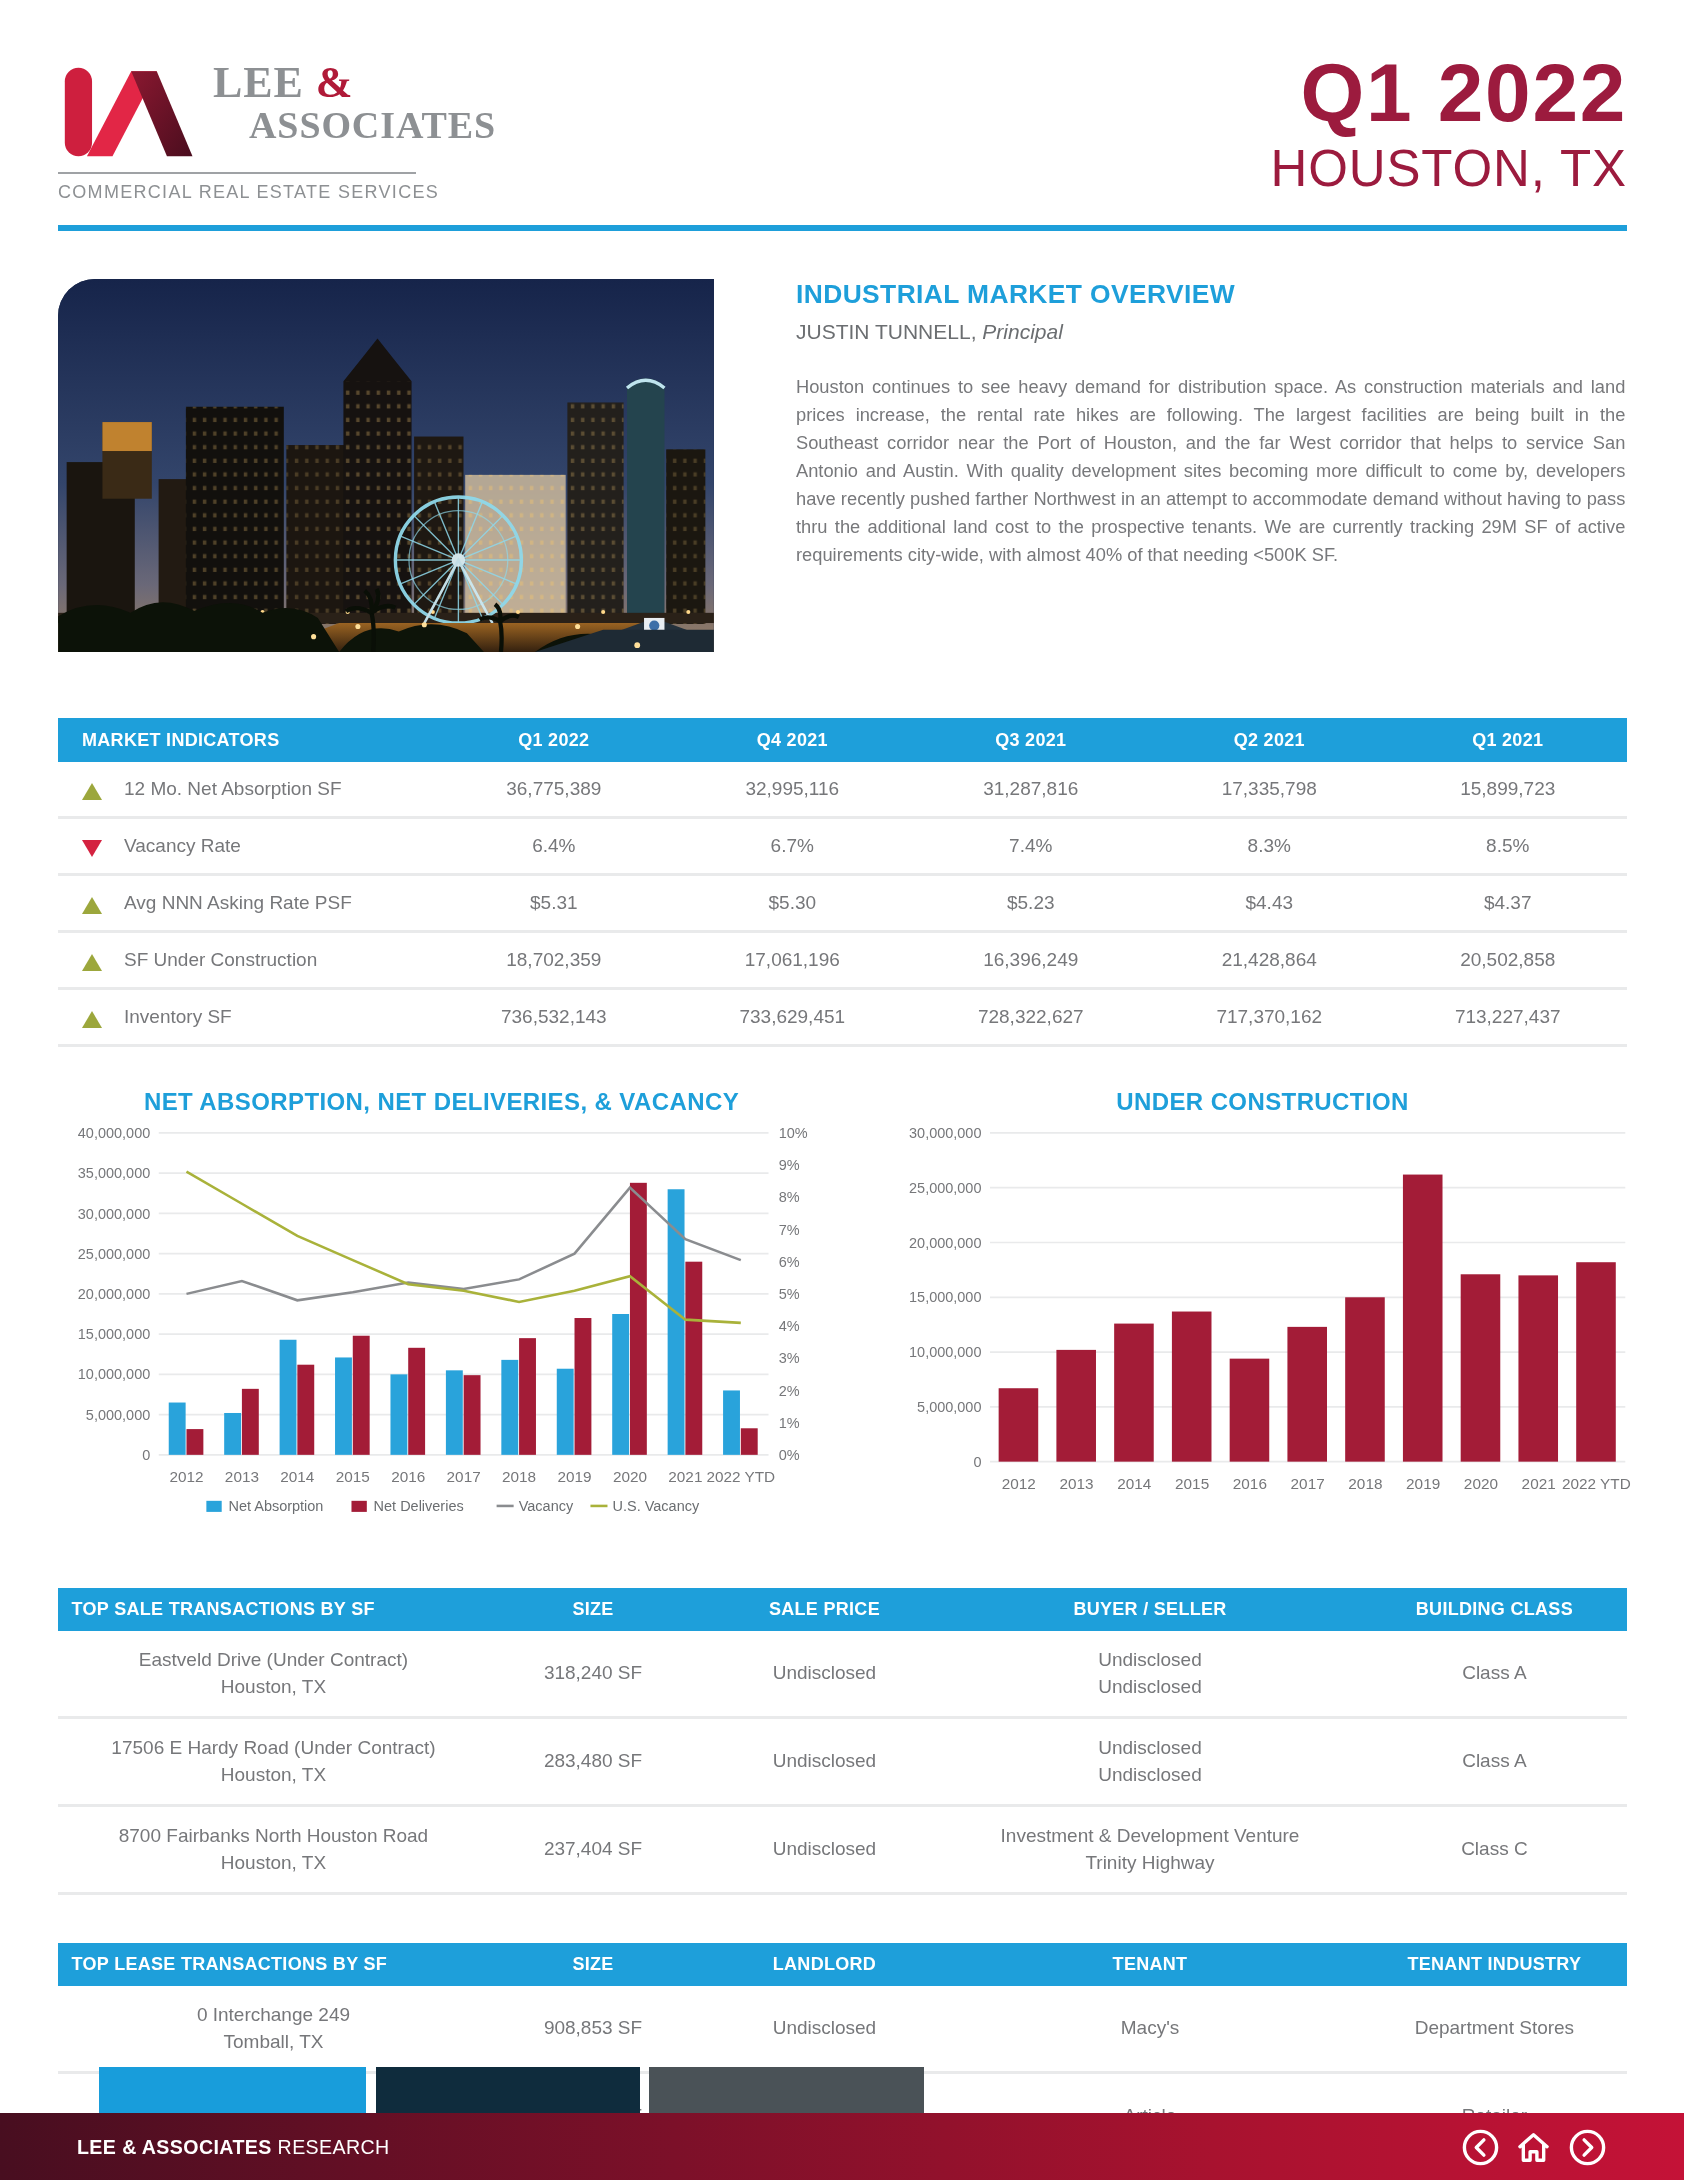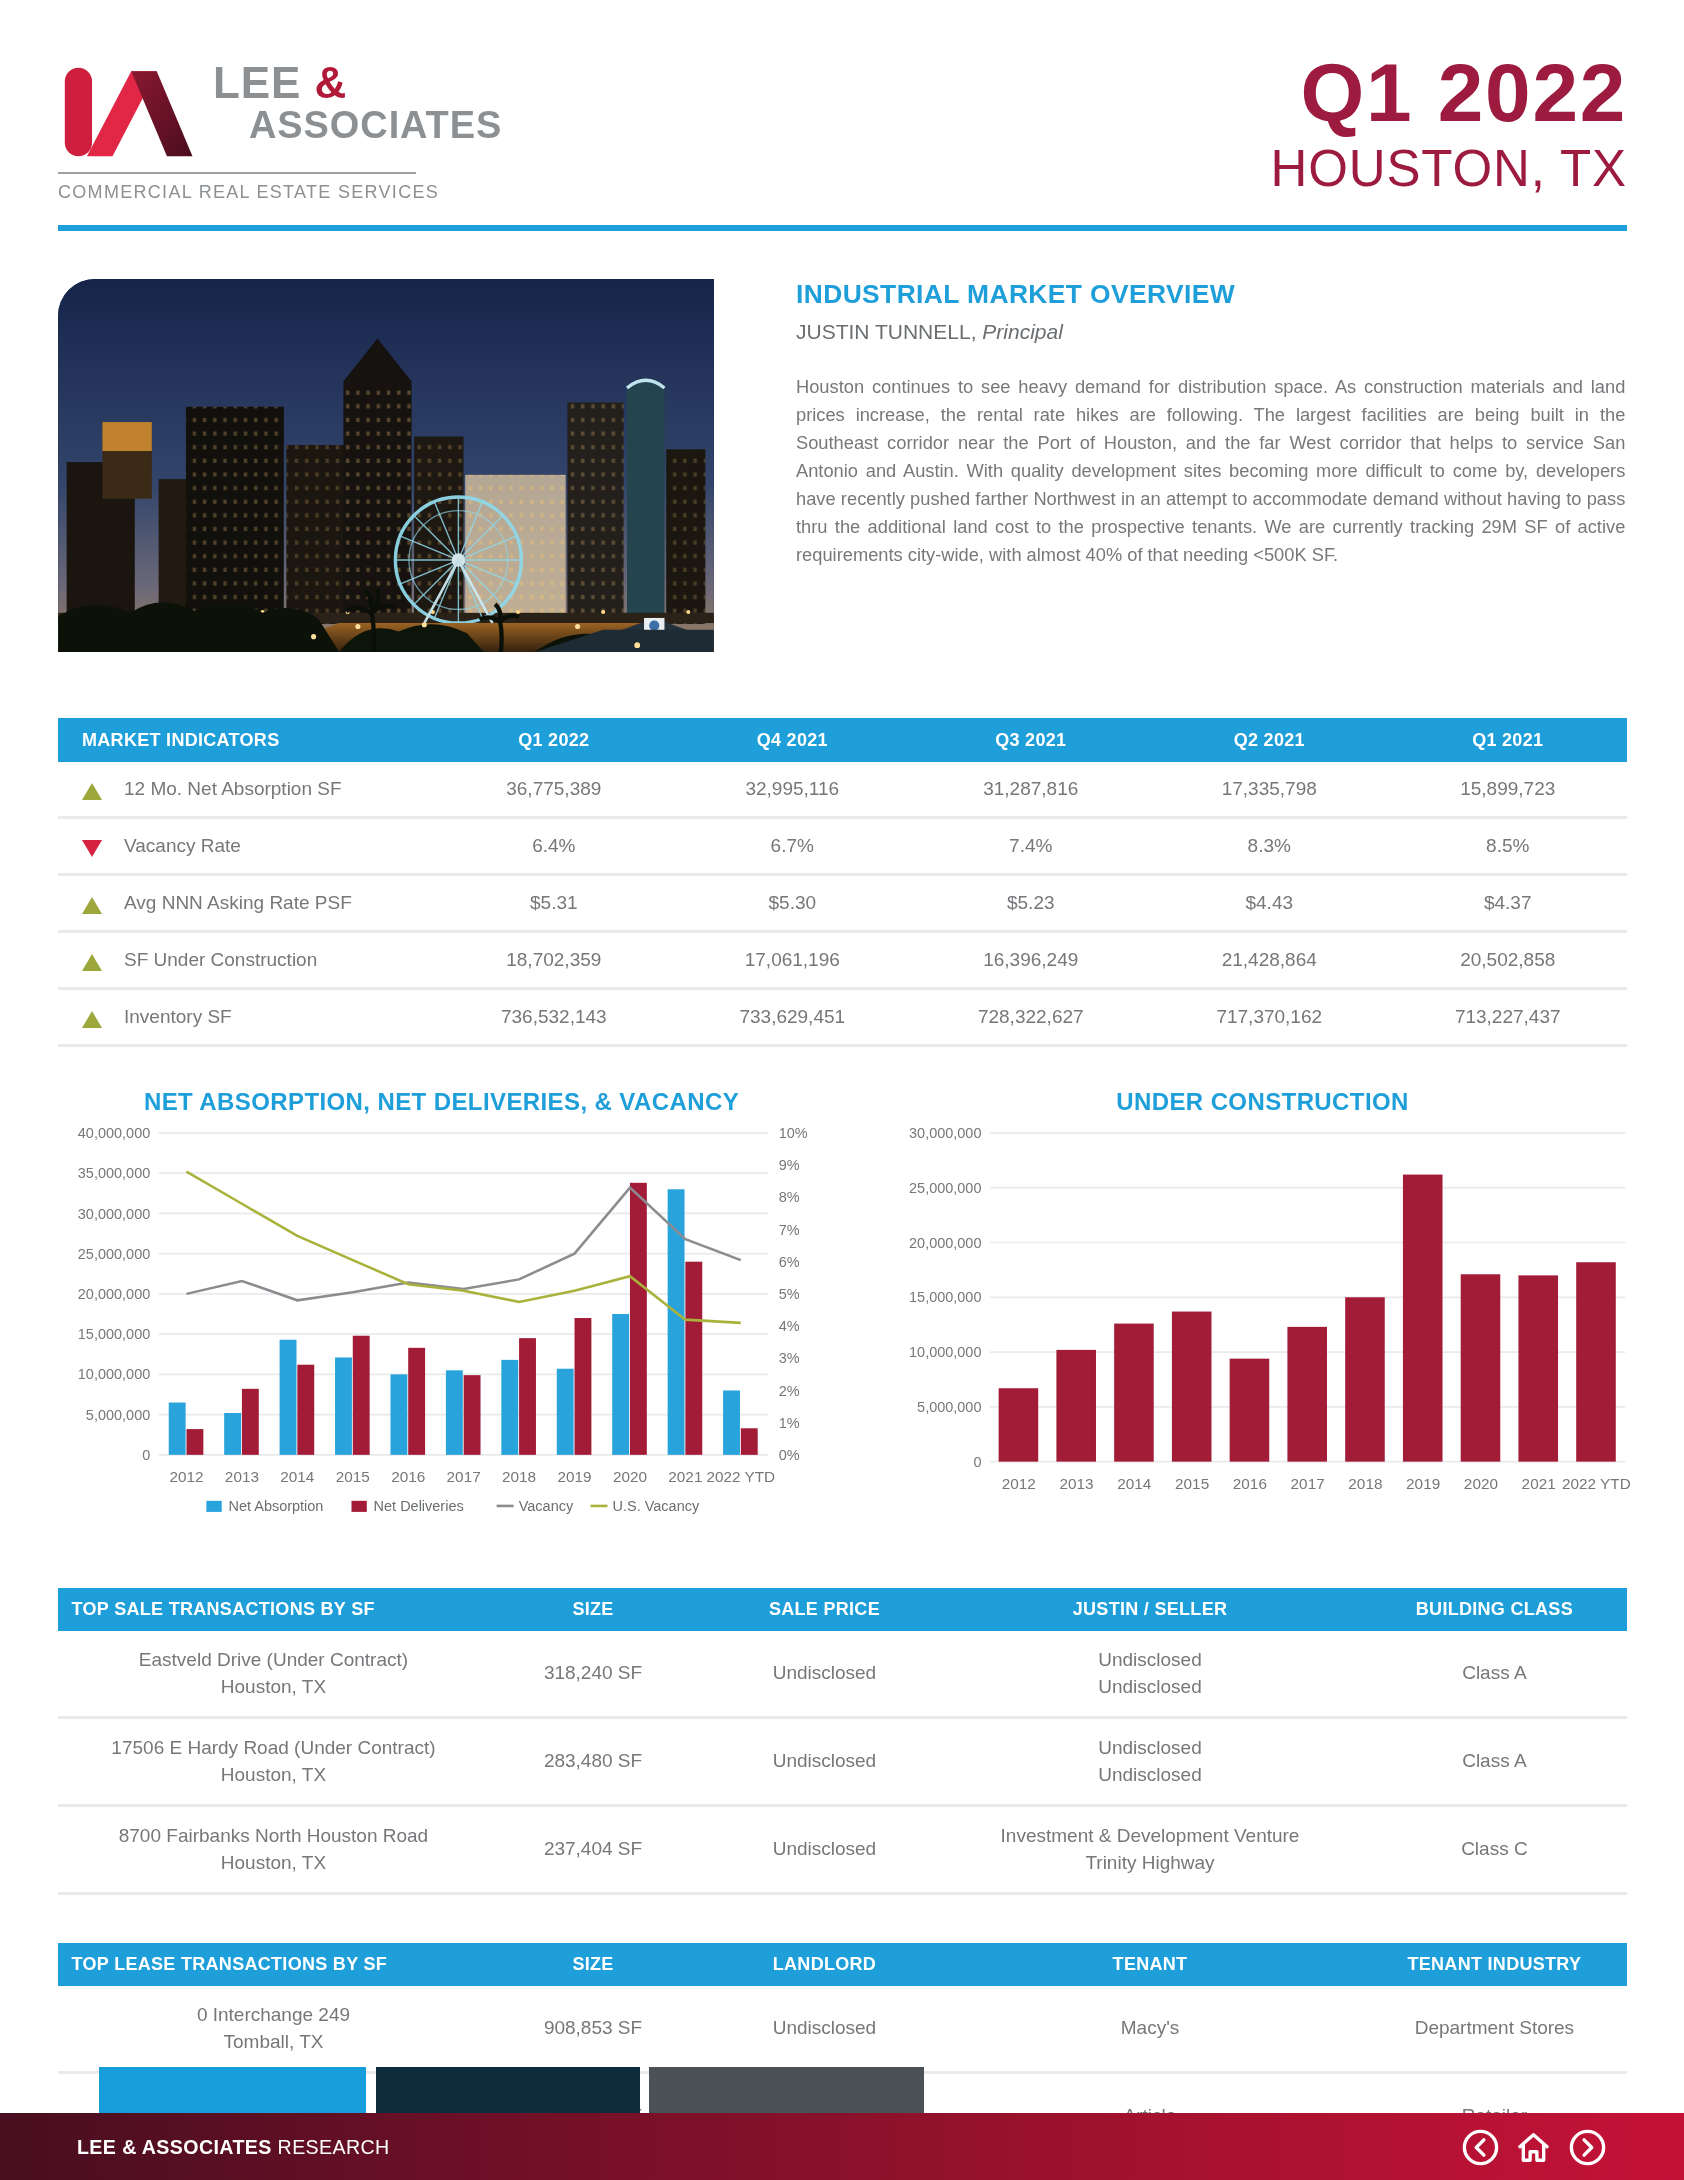--- a/index.html
+++ b/index.html
@@ -3,21 +3,21 @@
 <meta charset="utf-8">
 <style>
   html,body{margin:0;padding:0;background:#fff;}
   .page{position:relative;width:1685px;height:2181px;background:#fff;overflow:hidden;
         font-family:"Liberation Sans", sans-serif;color:#76777A;}
   .content{padding:0 58px;}
 
   
   .header{display:flex;justify-content:space-between;align-items:flex-start;margin-top:49px;}
   .logo-block{width:477px;}
-  .logo-row{display:flex;align-items:flex-start;}
+  .logo-row{display:flex;align-items:flex-start;font-family:Liberation Serif, serif;}
   .logo-mark{width:143px;height:109px;flex:0 0 auto;}
   .logo-text{margin-left:12px;margin-top:12px;line-height:1.02;}
   .logo-line1{font-size:44px;font-weight:bold;color:#8D9093;letter-spacing:0.9px;}
   .logo-line1 .amp{color:#B01A38;}
   .logo-line2{font-size:38px;font-weight:bold;color:#8D9093;letter-spacing:0.9px;margin-left:36px;}
   .logo-rule{border:none;border-top:2.6px solid #9FA2A5;width:358px;margin:13.6px 0 8.5px 0;}
   .logo-tagline{font-size:18px;color:#8D9093;letter-spacing:1.3px;}
   .report-head{text-align:right;line-height:1.0;margin-top:3.4px;}
   .report-quarter{font-size:82px;font-weight:800;color:#9C1B3E;letter-spacing:1.7px;}
   .report-city{font-size:51px;font-weight:400;color:#9C1B3E;margin-top:8.5px;letter-spacing:0.9px;}
@@ -414,21 +414,21 @@
             <text x="842.090909090909" y="432" text-anchor="middle" fill="#76777A" font-size="18" font-family="Liberation Sans, sans-serif">2022 YTD</text>
           </svg>
       </div>
     </div>
 
     <div class="tx-table">
       <div class="tx-head cols-sale">
         <div class="c0">TOP SALE TRANSACTIONS BY SF</div>
         <div>SIZE</div>
         <div>SALE PRICE</div>
-        <div>JUSTIN / SELLER</div>
+        <div>BUYER / SELLER</div>
         <div>BUILDING CLASS</div>
       </div>
       <div id="sale-rows">
           <div class="tx-row cols-sale">
             <div class="c0">
               <div>Eastveld Drive (Under Contract)</div>
               <div>Houston, TX</div>
             </div>
             <div>318,240 SF</div>
             <div>Undisclosed</div>

